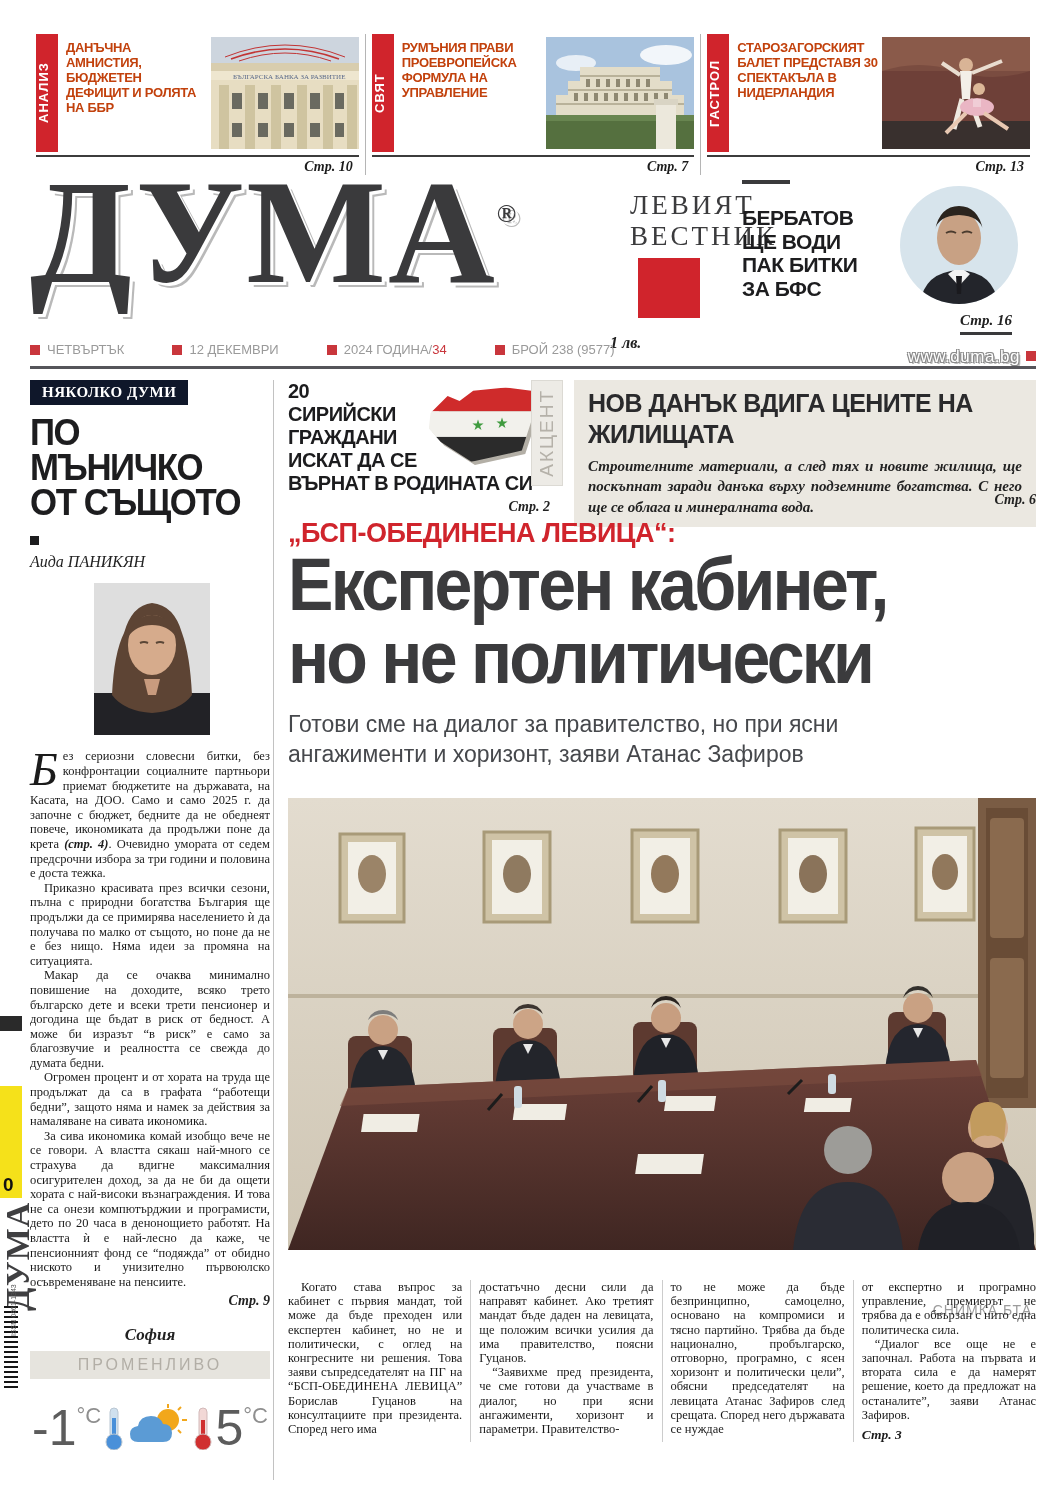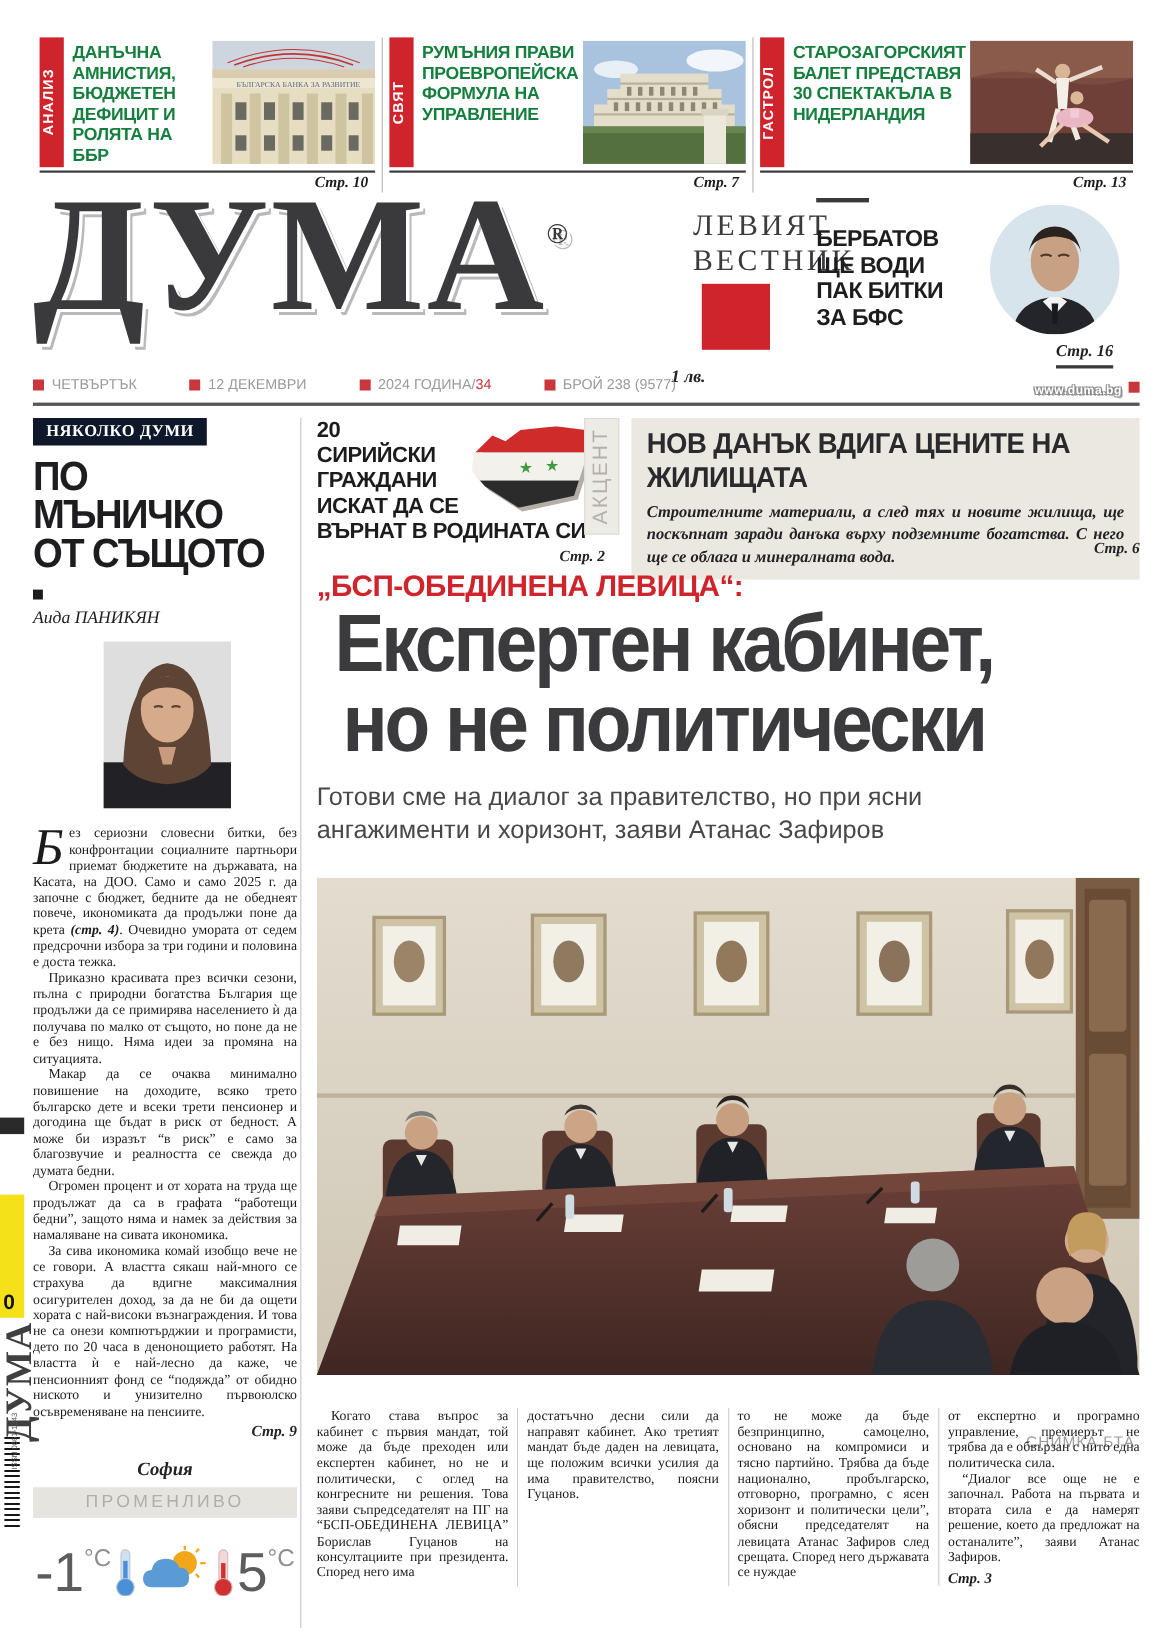--- a/index.html
+++ b/index.html
@@ -7,22 +7,22 @@
         font-family:"Liberation Sans",sans-serif;color:#222;}
   .serif{font-family:"Liberation Serif",serif;}
   
   .teasers{position:absolute;left:30px;top:34px;width:1006px;display:flex;}
   .teaser{flex:1;display:flex;flex-direction:column;padding:0 6px;border-right:1px solid #b5b5b5;}
   .teaser:last-child{border-right:none;}
   .t-body{display:flex;height:118px;}
   .vtag{writing-mode:vertical-rl;transform:rotate(180deg);background:#d0242c;color:#fff;
         font-weight:bold;font-size:13px;letter-spacing:1px;width:22px;text-align:center;
         padding:4px 0;height:110px;align-self:flex-start;}
-  .t-title{flex:1;font-weight:bold;font-size:16px;line-height:1.16;padding:6px 4px 0 8px;
-           letter-spacing:-0.3px;color:#15803d;}
+  .t-title{flex:1;font-weight:bold;font-size:13px;line-height:1.16;padding:6px 4px 0 8px;
+           letter-spacing:-0.3px;color:#c2410c;}
   .t-photo{width:148px;height:112px;margin-top:3px;}
   .t-rule{height:2px;background:#3c3c3c;margin-top:3px;}
   .t-page{text-align:right;font-family:"Liberation Serif",serif;font-weight:bold;
           font-style:italic;font-size:14px;padding:2px 6px 0 0;color:#1c1c1c;}
   
   .masthead{position:absolute;left:30px;top:172px;width:1006px;height:196px;}
   .logo{position:absolute;left:0;top:-14px;font-family:"Liberation Serif",serif;
         font-weight:bold;font-size:148px;line-height:1;color:#3a3a3c;letter-spacing:2px;
         text-shadow:3px 3px 0 #fff,5px 5px 0 #b9b9b9;}
   .logo sup{font-size:26px;vertical-align:60px;letter-spacing:0;}
@@ -35,21 +35,21 @@
   .bebo-line{position:absolute;left:0;top:0;width:48px;height:4px;background:#3a3a3c;}
   .bebo-title{position:absolute;left:0;top:26px;font-weight:bold;font-size:21px;line-height:1.12;
               letter-spacing:-0.5px;color:#1d1d1f;white-space:pre-line;}
   .bebo-photo{position:absolute;right:18px;top:6px;width:118px;height:118px;border-radius:50%;overflow:hidden;}
   .bebo-page{position:absolute;right:24px;top:132px;font-family:"Liberation Serif",serif;
              font-weight:bold;font-style:italic;font-size:15px;border-bottom:3px solid #3a3a3c;padding-bottom:3px;}
   .dateline{position:absolute;left:30px;top:342px;display:flex;gap:48px;font-size:13px;color:#9a9a9a;align-items:flex-end;}
   .dl-item{display:flex;align-items:center;gap:7px;}
   .dl-sq{width:10px;height:10px;background:#c9363c;display:inline-block;}
   .dl-red{color:#c9363c;}
-  .website{position:absolute;right:22px;top:347px;font-weight:bold;font-size:11px;color:#fff;
+  .website{position:absolute;right:22px;top:347px;font-weight:normal;font-size:17px;color:#fff;
            letter-spacing:0.5px;
            text-shadow:-1px -1px 0 #8a8a8a,1px -1px 0 #8a8a8a,-1px 1px 0 #8a8a8a,1px 1px 0 #8a8a8a,2px 2px 0 #bdbdbd;}
   .website .dl-sq{text-shadow:none;margin-left:6px;vertical-align:1px;}
   .thickrule{position:absolute;left:30px;top:366px;width:1006px;height:3px;background:#55555a;}
   
   .leftcol{position:absolute;left:30px;top:380px;width:240px;}
   .badge{display:inline-block;background:#0f172a;color:#fff;font-weight:bold;font-size:15px;
          padding:4px 12px;letter-spacing:0.5px;font-family:Liberation Serif, serif;}
   .op-title{font-weight:bold;font-size:37px;line-height:0.95;letter-spacing:-1.5px;color:#1d1d1f;
             margin-top:10px;white-space:pre-line;transform:scaleX(0.94);transform-origin:left;}
@@ -88,22 +88,22 @@
   .akbox{position:absolute;left:286px;top:0;width:462px;background:#ebe8e1;padding:8px 14px 10px;
          box-sizing:border-box;}
   .ak-title{font-weight:bold;font-size:26px;letter-spacing:-0.5px;color:#2a2a2c;
             transform:scaleX(0.96);transform-origin:left;}
   .ak-text{margin-top:6px;font-family:"Liberation Serif",serif;font-weight:bold;font-style:italic;
            font-size:15px;line-height:1.35;text-align:justify;color:#222;}
   .ak-page{position:absolute;right:0;top:112px;font-family:"Liberation Serif",serif;font-weight:bold;
            font-style:italic;font-size:14px;}
   .kicker{position:absolute;left:0;top:138px;color:#d0242c;font-weight:bold;font-size:27px;
           letter-spacing:-0.5px;}
-  .headline{position:absolute;left:16px;top:168px;font-weight:bold;color:#3b3b3d;font-size:74px;
-            line-height:0.99;letter-spacing:-3px;text-align:center;}
+  .headline{position:absolute;left:0;top:168px;font-weight:bold;color:#3b3b3d;font-size:74px;
+            line-height:0.99;letter-spacing:-3px;}
   .headline div{transform:scaleX(0.92);transform-origin:left;}
   .subhead{position:absolute;left:0;top:330px;width:640px;font-size:23px;line-height:1.3;color:#46484c;}
   .mainphoto{position:absolute;left:0;top:418px;width:748px;height:452px;}
   .caption{position:absolute;right:4px;top:874px;font-size:14px;color:#9c9c9c;letter-spacing:1px;margin-top:48px;}
   .cols{position:absolute;left:0;top:900px;width:748px;display:flex;}
   .col{flex:1;padding:0 8px;font-family:"Liberation Serif",serif;font-size:12.5px;line-height:14.2px;
        text-align:justify;color:#1b1b1b;}
   .col:first-child{padding-left:0;}
   .col:last-child{padding-right:0;}
   .col + .col{border-left:1px solid #cccccc;}
@@ -511,20 +511,21 @@
       </g>
     </svg>
     <div class="caption">СНИМКА БТА</div>
 
     <div class="cols">
       <div class="col">
         <p class="ind">Когато става въпрос за кабинет с първия мандат, той може да бъде преходен или експертен кабинет, но не и политически, с оглед на конгресните ни решения. Това заяви съпредседателят на ПГ на “БСП-ОБЕДИНЕНА ЛЕВИЦА” Борислав Гуцанов на консултациите при президента. Според него има</p>
       </div>
       <div class="col">
         <p>достатъчно десни сили да направят кабинет. Ако третият мандат бъде даден на левицата, ще положим всички усилия да има правителство, поясни Гуцанов.</p>
+        <p class="ind">“Заявихме пред президента, че сме готови да участваме в диалог, но при ясни ангажименти, хоризонт и параметри. Правителство-</p>
       </div>
       <div class="col">
         <p>то не може да бъде безпринципно, самоцелно, основано на компромиси и тясно партийно. Трябва да бъде национално, пробългарско, отговорно, програмно, с ясен хоризонт и политически цели”, обясни председателят на левицата Атанас Зафиров след срещата. Според него държавата се нуждае</p>
       </div>
       <div class="col">
         <p>от експертно и програмно управление, премиерът не трябва да е обвързан с нито една политическа сила.</p>
         <p class="ind">“Диалог все още не е започнал. Работа на първата и втората сила е да намерят решение, което да предложат на останалите”, заяви Атанас Зафиров.</p>
         <div class="col-page">Стр. 3</div>
       </div>
     </div>

